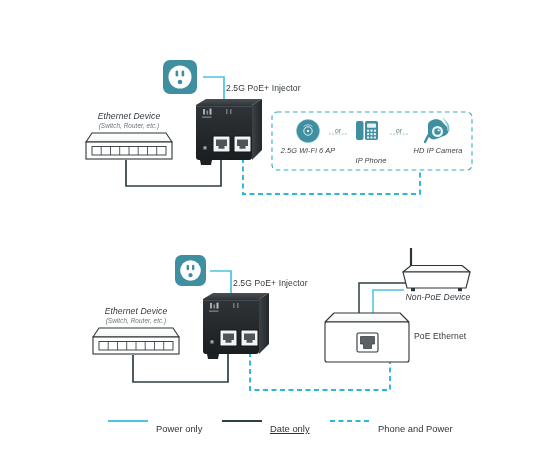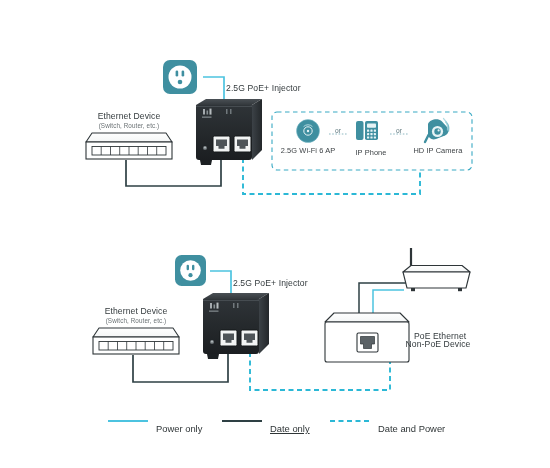--- a/index.html
+++ b/index.html
@@ -16,21 +16,21 @@
   svg{display:block;}
   .lbl{
     position:absolute;
     font-size:8.2px;
     color:#3a3f42;
     white-space:nowrap;
     letter-spacing:0.1px;
   }
   .lbl.big{font-size:8.6px;color:#333a3d;}
   .lbl.sub{font-size:6.3px;color:#6a7174;}
-  .lbl.center{text-align:center;}
+  .lbl.center{text-align:center;font-style:italic;}
   .legend-text{
     position:absolute;
     font-size:9.4px;
     color:#2f3537;
     white-space:nowrap;
     margin-top:8px;
   }
 </style>
 </head>
 <body>
@@ -271,32 +271,32 @@
       <line x1="330" y1="421" x2="370" y2="421" stroke="#2bb8d6" stroke-width="1.8" stroke-dasharray="5,3.5"></line>
     </g>
   </svg>
 
   <div class="lbl big" style="left:226px;top:83px;">2.5G PoE+ Injector</div>
 
   <div class="lbl big center" style="left:85px;top:111px;width:88px;">Ethernet Device</div>
   <div class="lbl sub center" style="left:81px;top:122px;width:96px;">(Switch, Router, etc.)</div>
 
   <div class="lbl center" style="left:278px;top:146px;width:60px;font-size:7.4px;text-align:center;">2.5G Wi-Fi 6 AP</div>
-  <div class="lbl center" style="left:345px;top:148px;width:52px;font-size:7.4px;">IP Phone</div>
+  <div class="lbl center" style="left:345px;top:156px;width:52px;font-size:7.4px;">IP Phone</div>
   <div class="lbl center" style="left:407px;top:146px;width:62px;font-size:7.4px;">HD IP Camera</div>
 
   <div class="lbl center" style="left:331px;top:127px;width:14px;font-size:6.6px;color:#5d767d;">or</div>
   <div class="lbl center" style="left:392px;top:127px;width:14px;font-size:6.6px;color:#5d767d;">or</div>
 
   <div class="lbl big" style="left:233px;top:278px;">2.5G PoE+ Injector</div>
 
   <div class="lbl big center" style="left:92px;top:306px;width:88px;">Ethernet Device</div>
   <div class="lbl sub center" style="left:88px;top:317px;width:96px;">(Switch, Router, etc.)</div>
 
-  <div class="lbl big center" style="left:392px;top:292px;width:92px;margin-top:47px;">Non-PoE Device</div>
+  <div class="lbl big center" style="left:392px;top:292px;width:92px;">Non-PoE Device</div>
 
   <div class="lbl big" style="left:414px;top:331px;">PoE Ethernet</div>
 
   <div class="legend-text" style="left:156px;top:415px;">Power only</div>
   <div class="legend-text" style="left:270px;top:415px;text-decoration:underline;">Date only</div>
-  <div class="legend-text" style="left:378px;top:415px;">Date and Power</div>
+  <div class="legend-text" style="left:378px;top:415px;">Phone and Power</div>
 
 </div>
 
 </body></html>

